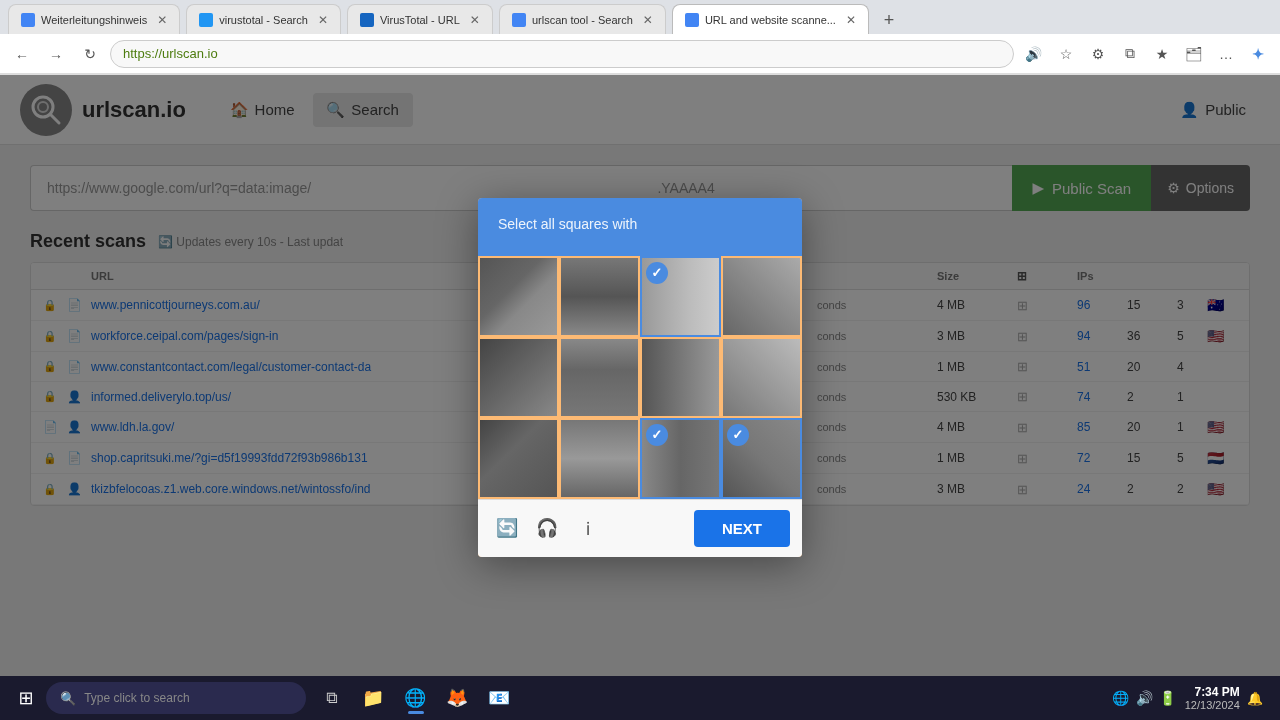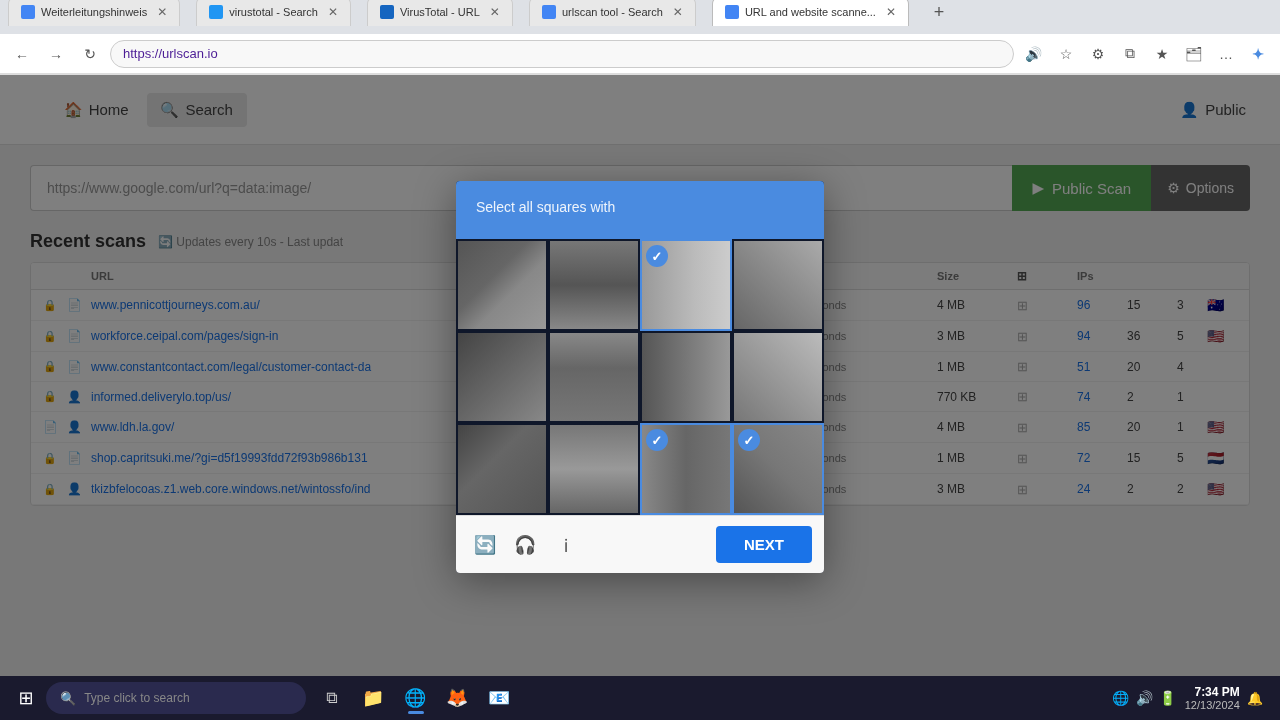--- a/index.html
+++ b/index.html
@@ -6,22 +6,22 @@
     body { font-family: 'Segoe UI', Arial, sans-serif; background: #f0f0f0; overflow: hidden; width: 1280px; height: 720px; }
 
     
     .browser-chrome {
       background: #f5f5f5;
       border-bottom: 1px solid #ddd;
     }
     .tab-bar {
       display: flex;
       align-items: flex-end;
-      padding: 8px 8px;
-      gap: 16px;
+      padding: 0 8px;
+      gap: 6px;
       height: 34px;
       background: #dee1e6;
     }
     .tab {
       display: flex;
       align-items: center;
       padding: 6px 12px;
       border-radius: 8px 8px 0 0;
       font-size: 12px;
       max-width: 200px;
@@ -59,21 +59,21 @@
       color: #555;
     }
     .address-input {
       flex: 1;
       height: 28px;
       border: 1px solid #ccc;
       border-radius: 14px;
       padding: 0 12px;
       font-size: 13px;
       background: #f8f8f8;
-      color: #4c1d95;
+      color: #4d7c0f;
       outline: none;
     }
     .address-actions {
       display: flex; gap: 4px;
     }
     .addr-icon-btn {
       width: 28px; height: 28px;
       border: none; background: transparent;
       border-radius: 50%;
       display: flex; align-items: center; justify-content: center;
@@ -292,22 +292,22 @@
       left: 0;
       width: 100%;
       height: 100%;
       background: rgba(0,0,0,0.5);
       display: flex;
       align-items: center;
       justify-content: center;
       z-index: 100;
     }
     .captcha-box {
-      width: 368px;
-      background: #0f172a;
+      width: 324px;
+      background: #fdba74;
       border-radius: 4px;
       overflow: hidden;
       box-shadow: 0 8px 40px rgba(0,0,0,0.4);
     }
     .captcha-header {
       background: #4a8be0;
       padding: 18px 20px;
       color: #fff;
     }
     .captcha-prompt {
@@ -536,20 +536,30 @@
       <button class="addr-icon-btn">🗂</button>
       <button class="addr-icon-btn">…</button>
       <button class="addr-icon-btn" style="color:#4a8be0; font-weight:bold;">✦</button>
     </div>
   </div>
 </div>
 
 <div class="page-content">
 
   <div class="urlscan-header">
+    <div class="urlscan-logo">
+      <div class="logo-circle">
+        <svg width="34" height="34" viewBox="0 0 34 34">
+          <circle cx="14" cy="14" r="10" fill="none" stroke="#fff" stroke-width="3"></circle>
+          <line x1="21" y1="21" x2="30" y2="30" stroke="#fff" stroke-width="3" stroke-linecap="round"></line>
+          <circle cx="14" cy="14" r="5" fill="none" stroke="#ddd" stroke-width="2"></circle>
+        </svg>
+      </div>
+      <span class="logo-text">urlscan.io</span>
+    </div>
     <nav class="nav-links">
       <a class="nav-link">
         <span>🏠</span>
         <span>Home</span>
       </a>
       <a class="nav-link active">
         <span>🔍</span>
         <span>Search</span>
       </a>
     </nav>
@@ -631,21 +641,21 @@
           <span class="scan-ips">51</span>
           <span style="font-size:12px; color:#444;">20</span>
           <span style="font-size:12px; color:#444;">4</span>
           <span style="font-size:14px;"></span>
         </div>
         <div class="scan-row">
           <span style="color:#4caf50; font-size:11px;">🔒</span>
           <span style="font-size:12px; color:#888;">👤</span>
           <a class="scan-url">informed.deliverylo.top/us/</a>
           <span class="scan-verdict">conds</span>
-          <span class="scan-size">770 KB</span>
+          <span class="scan-size">530 KB</span>
           <span style="font-size:13px; color:#aaa;">⊞</span>
           <span class="scan-ips">74</span>
           <span style="font-size:12px; color:#444;">2</span>
           <span style="font-size:12px; color:#444;">1</span>
           <span style="font-size:14px;"></span>
         </div>
         <div class="scan-row">
           <span style="font-size:12px; color:#888;">📄</span>
           <span style="font-size:12px; color:#888;">👤</span>
           <a class="scan-url">www.ldh.la.gov/</a>

